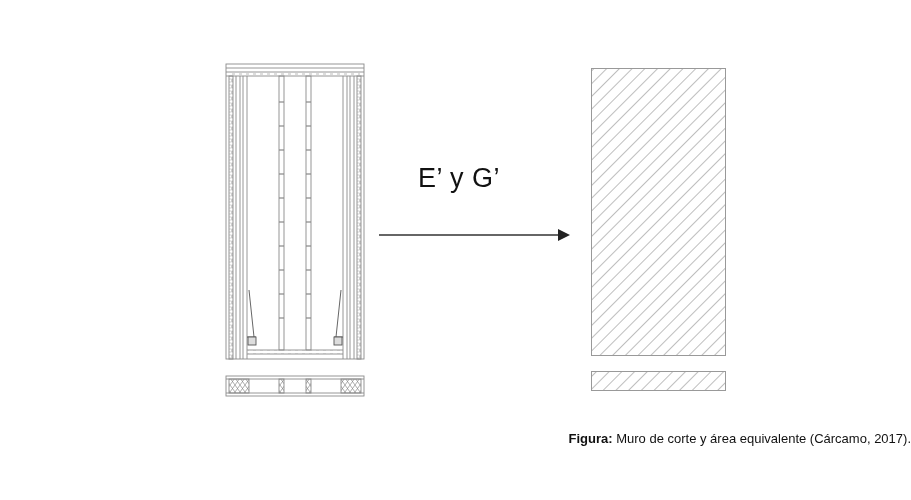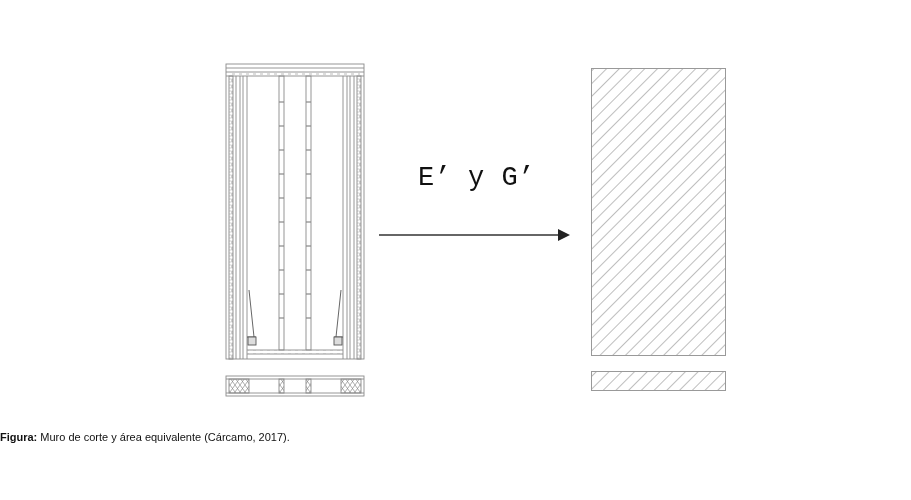--- a/index.html
+++ b/index.html
@@ -1,19 +1,19 @@
 <!DOCTYPE html>
 <html><head>
 <meta charset="utf-8">
 <style>
   html,body{margin:0;padding:0;background:#ffffff;}
   body{width:911px;height:500px;position:relative;overflow:hidden;font-family:"Liberation Sans",sans-serif;}
   svg{position:absolute;left:0;top:0;}
-  .label{position:absolute;left:418px;top:163px;font-family:Liberation Mono, monospace;font-size:27px;color:#111;letter-spacing:0.5px;}
-  .caption{position:absolute;left:0;width:911px;top:431px;text-align:left;font-family:"Liberation Sans",sans-serif;font-size:11px;color:#111;}
+  .label{position:absolute;left:418px;top:163px;font-family:Liberation Sans, sans-serif;font-size:27px;color:#111;letter-spacing:0.5px;}
+  .caption{position:absolute;left:0;width:911px;top:431px;text-align:right;font-family:"Liberation Sans",sans-serif;font-size:13px;color:#111;}
   .caption b{font-weight:bold;}
 </style>
 </head>
 <body>
 
 <svg width="911" height="500" viewBox="0 0 911 500">
   <defs>
     <pattern id="hatch" patternUnits="userSpaceOnUse" width="9" height="9" patternTransform="rotate(45)">
       <line x1="0" y1="0" x2="0" y2="9" stroke="#9a9a9a" stroke-width="1.3"></line>
     </pattern>

